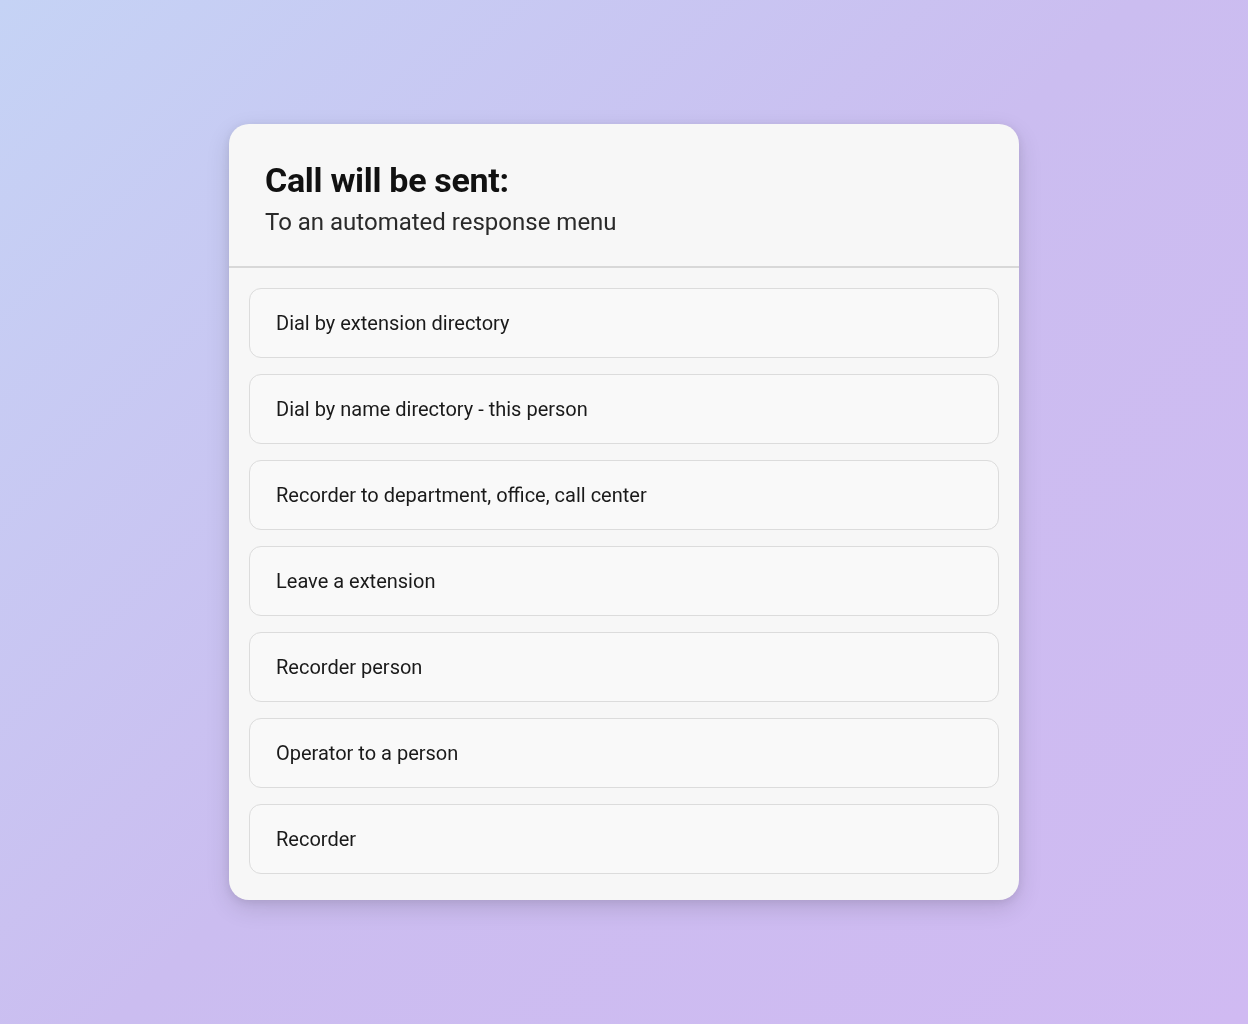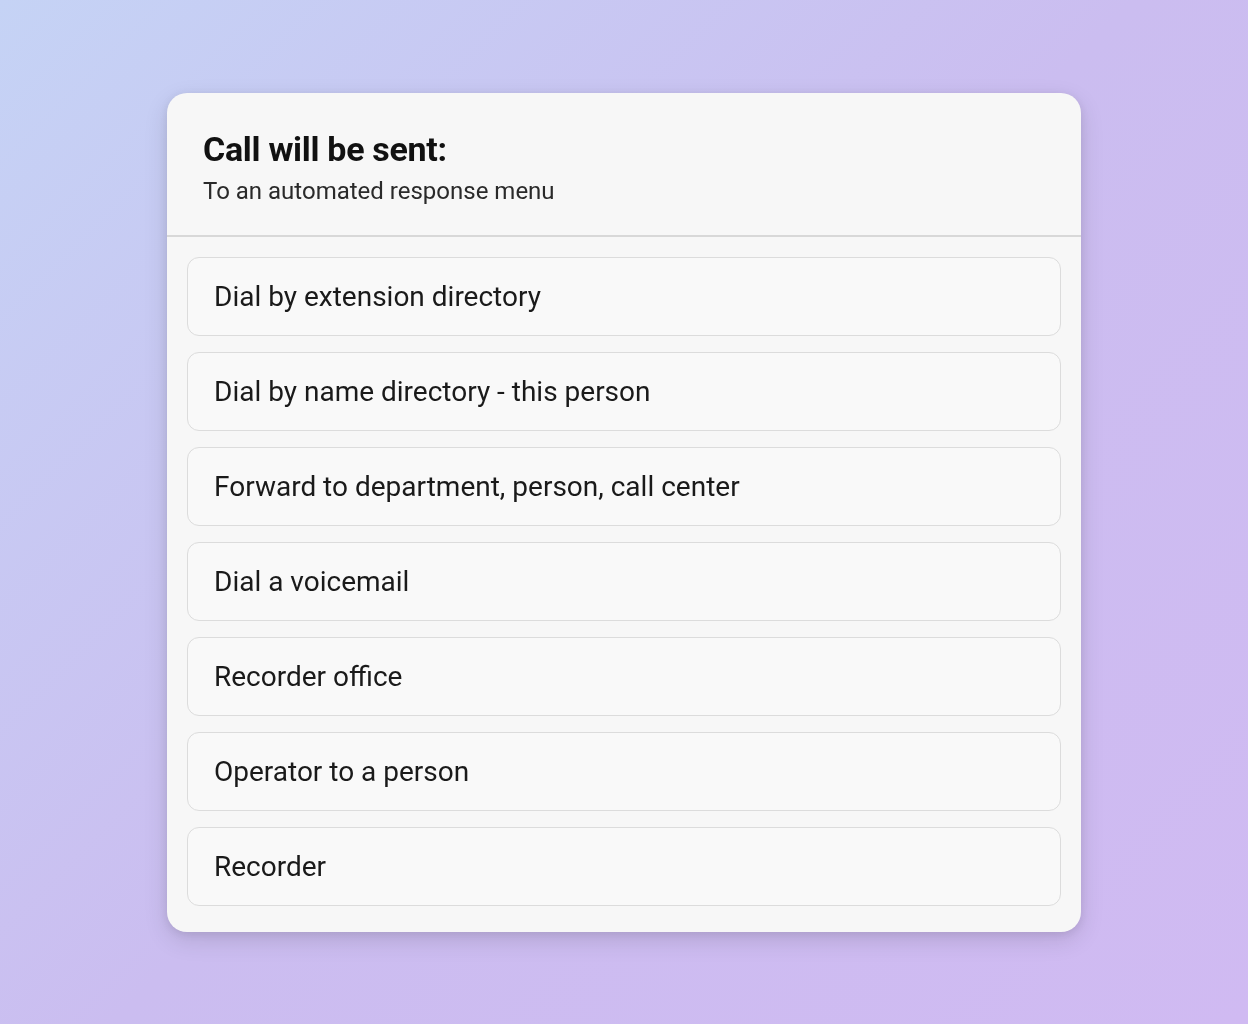--- a/index.html
+++ b/index.html
@@ -12,21 +12,21 @@
       width: 1248px;
       height: 1024px;
       font-family: -apple-system, BlinkMacSystemFont, "Segoe UI", Roboto, Helvetica, Arial, sans-serif;
       background: linear-gradient(135deg, #c5d3f5 0%, #cbbdf0 50%, #d0baf2 100%);
       display: flex;
       align-items: center;
       justify-content: center;
     }
     
     .card {
-      width: 914px;
+      width: 790px;
       background: #f7f7f7;
       border-radius: 20px;
       box-shadow: 0 8px 24px rgba(0,0,0,0.12), 0 2px 8px rgba(0,0,0,0.08);
       overflow: hidden;
     }
     
     .header {
       padding: 36px 36px 30px 36px;
       border-bottom: 2px solid #d8d8d8;
     }
@@ -53,21 +53,21 @@
     }
     
     .option {
       display: block;
       width: 100%;
       text-align: left;
       background: #f9f9f9;
       border: 1px solid #dcdcdc;
       border-radius: 12px;
       padding: 22px 26px;
-      font-size: 28px;
+      font-size: 20px;
       font-weight: 400;
       color: #1a1a1a;
       cursor: pointer;
       font-family: inherit;
     }
   </style>
 </head>
 <body>
 
 <div class="card">
@@ -76,27 +76,27 @@
     <div class="subtitle">To an automated response menu</div>
   </div>
   <div class="options">
     <button class="option">
       <span>Dial by extension directory</span>
     </button>
     <button class="option">
       <span>Dial by name directory - this person</span>
     </button>
     <button class="option">
-      <span>Forward to department, person, call center</span>
+      <span>Recorder to department, office, call center</span>
     </button>
     <button class="option">
-      <span>Dial a voicemail</span>
+      <span>Leave a extension</span>
     </button>
     <button class="option">
-      <span>Recorder office</span>
+      <span>Recorder person</span>
     </button>
     <button class="option">
       <span>Operator to a person</span>
     </button>
     <button class="option">
       <span>Recorder</span>
     </button>
   </div>
 </div>
 

